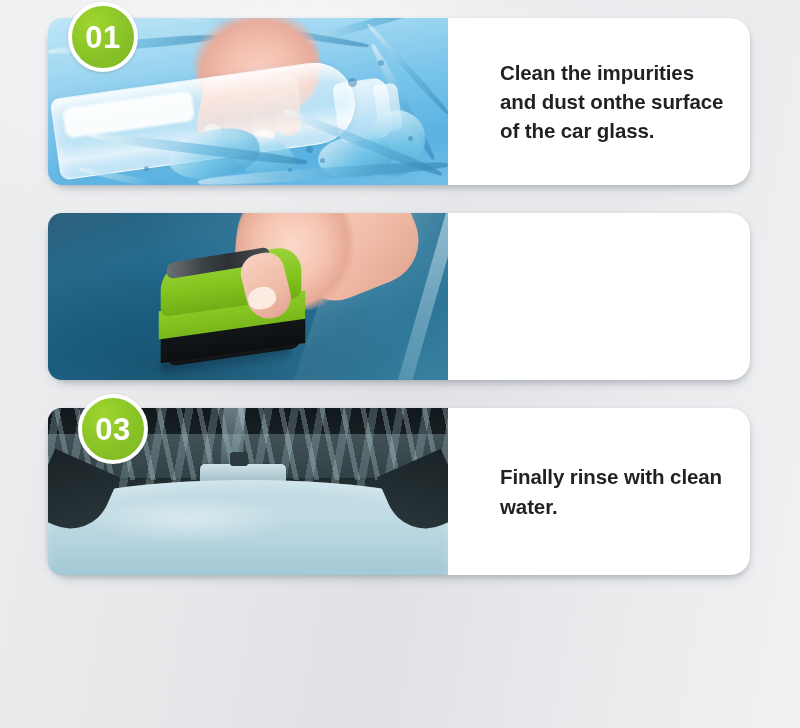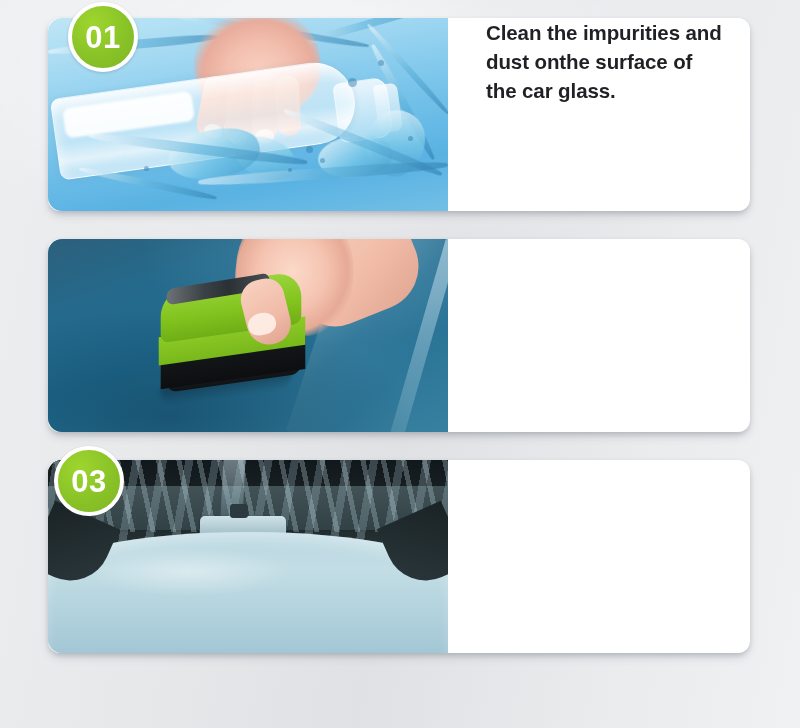--- a/index.html
+++ b/index.html
@@ -24,42 +24,43 @@
 
   .steps {
     position: absolute;
     left: 48px;
     top: 18px;
     width: 702px;
   }
 
   .card {
     position: relative;
-    height: 193px;
+    height: 167px;
     margin-bottom: 28px;
-    border-radius: 12px;
+    border-radius: 20px;
     background: #ffffff;
     box-shadow: 0 5px 10px -2px rgba(90,95,105,0.30),
                 0 2px 4px rgba(90,95,105,0.16);
     display: flex;
     overflow: visible;
   }
 
   .card-photo {
     position: relative;
     width: 400px;
     flex: 0 0 400px;
     border-radius: 14px 0 0 14px;
     overflow: hidden;
   }
 
   .card-text {
     flex: 1 1 auto;
     display: flex;
-    padding-left: 38px;
+    align-items: center;
+    padding-left: 52px;
     padding-right: 24px;
   }
 
   .card-text p {
     margin: 0;
     font-size: 20.5px;
     line-height: 1.42;
     color: #1f2124;
     font-weight: 600;
     letter-spacing: -0.1px;
@@ -84,21 +85,21 @@
   .badge span {
     font-size: 31px;
     font-weight: 700;
     color: #ffffff;
     letter-spacing: 0.5px;
     line-height: 1;
     font-family: "Liberation Sans", sans-serif;
   }
   .badge-1 { left: 20px; top: -16px; }
   .badge-2 { left: 18px; top: -14px; }
-  .badge-3 { left: 6px; top: -14px; }
+  .badge-3 { left: 30px; top: -14px; }
 
   
   .photo1 {
     background:
       linear-gradient(170deg, #bfe6f6 0%, #a4d9f2 22%, #77c3ea 52%, #59b2e2 78%, #72bfe6 100%);
   }
   .p1-hand {
     position: absolute;
     left: 146px; top: -12px;
     width: 126px; height: 112px;
@@ -483,16 +484,19 @@
         <div class="p3-beam"></div>
         <div class="p3-glassband"></div>
         <div class="p3-mirrorstem"></div>
         <div class="p3-mirror"></div>
         <div class="p3-sticker"></div>
         <div class="p3-windshield"></div>
         <div class="p3-wshine"></div>
         <div class="p3-pillarL"></div>
         <div class="p3-pillarR"></div>
       </div>
+      <div class="card-text">
+        <p>Finally rinse with clean water.</p>
+      </div>
     </div>
 
   </div>
 </div>
 
 </body></html>

